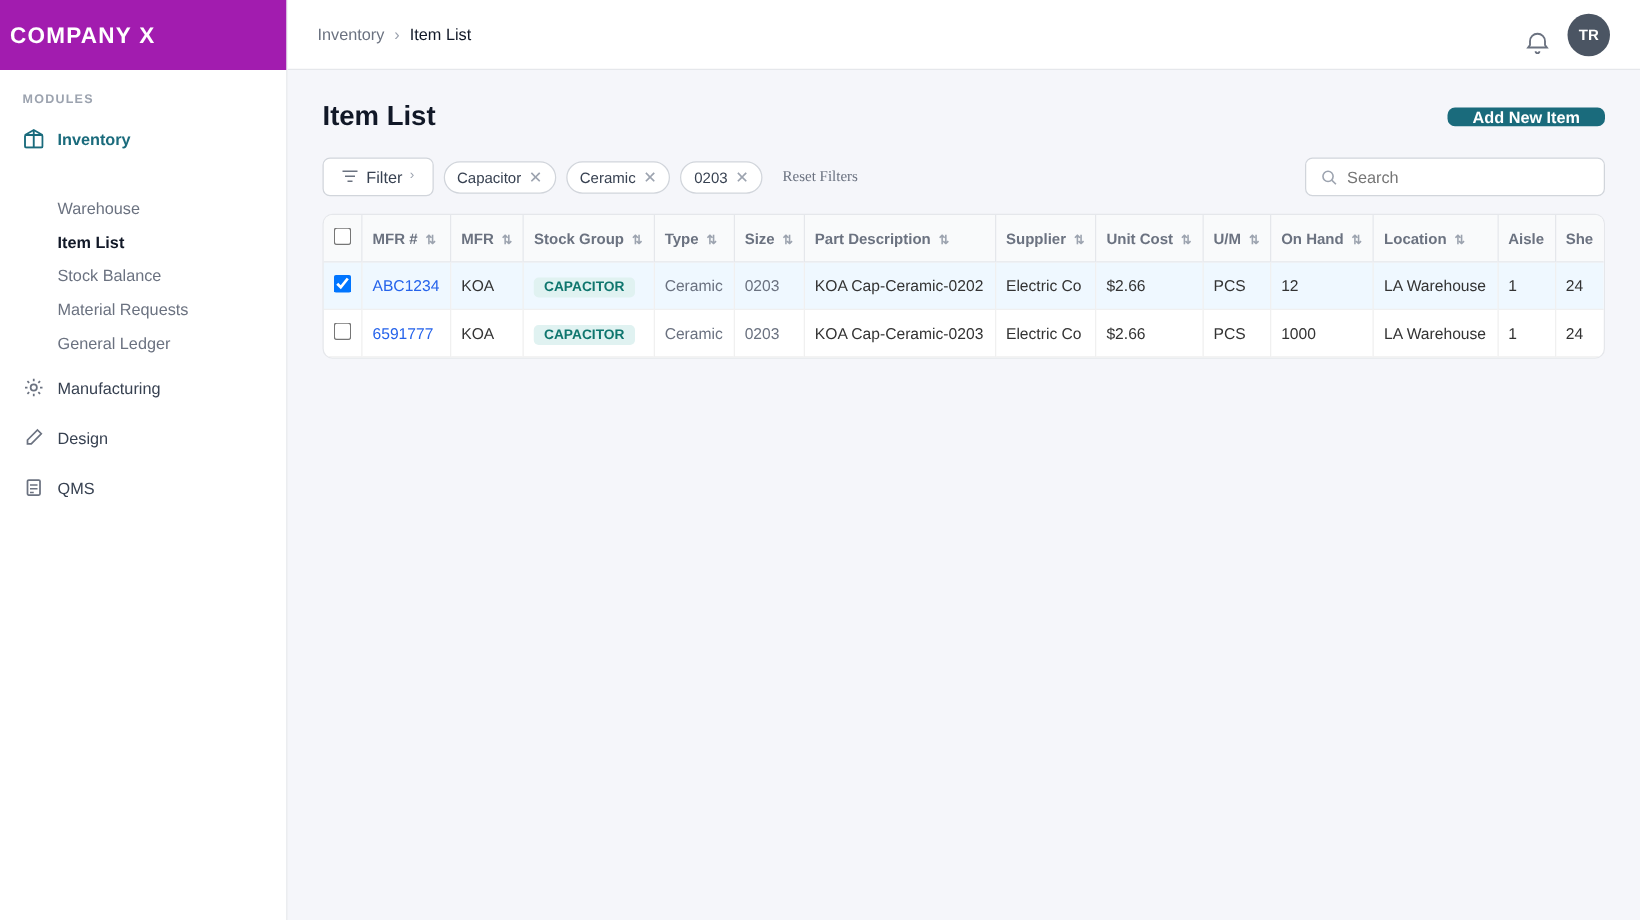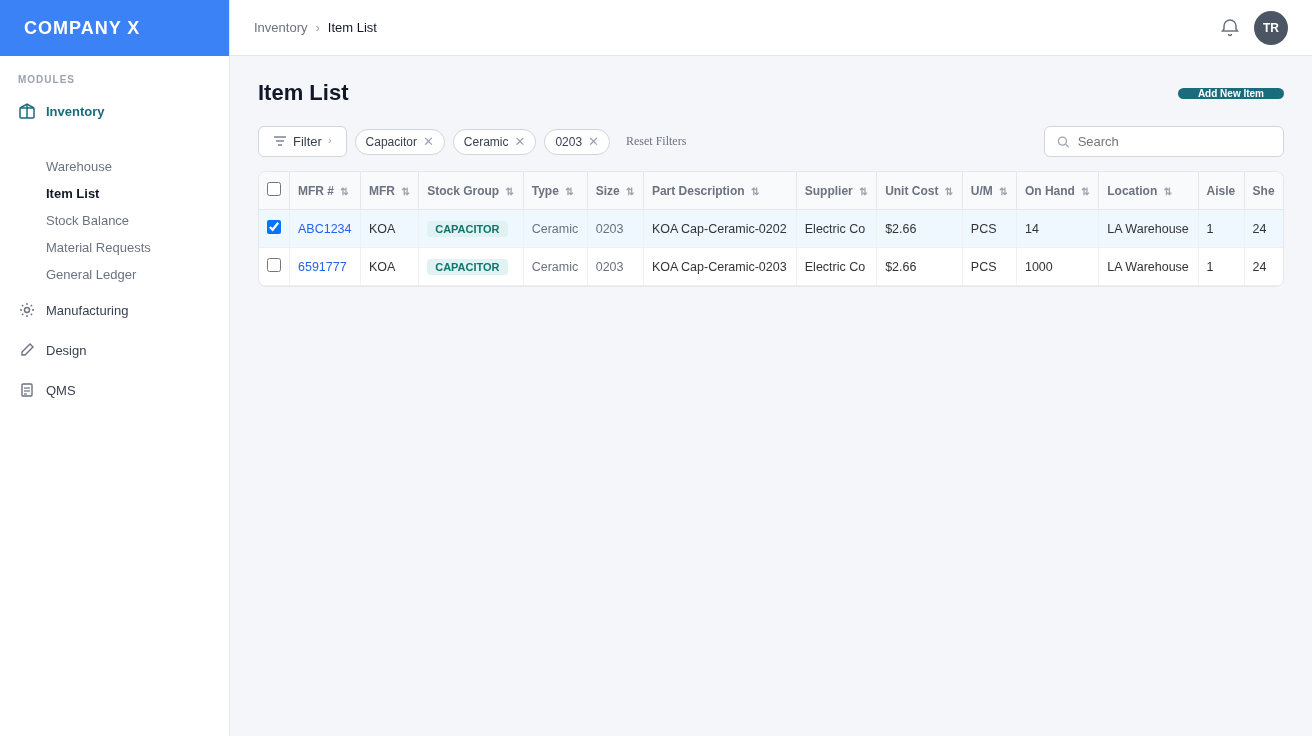--- a/index.html
+++ b/index.html
@@ -1,46 +1,46 @@
 <!DOCTYPE html>
 <html><head>
   <meta charset="utf-8">
   <style>
     * { box-sizing: border-box; margin: 0; padding: 0; }
     body { font-family: -apple-system, BlinkMacSystemFont, 'Segoe UI', sans-serif; font-size: 13px; background: #f5f6fa; color: #333; display: flex; height: 736px; overflow: hidden; }
 
     
     .sidebar { width: 230px; background: #fff; border-right: 1px solid #e5e7eb; display: flex; flex-direction: column; flex-shrink: 0; }
-    .sidebar-logo { background: #3b82f6; color: #fff; font-weight: 800; font-size: 18px; letter-spacing: 1px; padding: 10px 24px; height: 56px; display: flex; align-items: center; }
+    .sidebar-logo { background: #a21caf; color: #fff; font-weight: 800; font-size: 18px; letter-spacing: 1px; padding: 10px 8px; height: 56px; display: flex; align-items: center; }
     .sidebar-modules-label { font-size: 10px; font-weight: 700; color: #9ca3af; letter-spacing: 1px; padding: 18px 18px 6px; text-transform: uppercase; }
     .sidebar-nav { flex: 1; overflow-y: auto; }
     .sidebar-section { padding: 2px 0; }
     .sidebar-item { display: flex; align-items: center; gap: 10px; padding: 9px 18px; cursor: pointer; color: #374151; font-size: 13px; }
     .sidebar-item.active { color: #1a6b7c; font-weight: 600; }
     .sidebar-item .icon { width: 18px; height: 18px; display: flex; align-items: center; justify-content: center; flex-shrink: 0; }
     .sidebar-sub { padding-left: 46px; margin-top: 24px; }
     .sidebar-sub-item { padding: 6px 18px 6px 0; cursor: pointer; color: #6b7280; font-size: 13px; }
     .sidebar-sub-item.active { color: #111827; font-weight: 600; }
 
     
     .main { flex: 1; display: flex; flex-direction: column; overflow: hidden; }
     .topbar { height: 56px; background: #fff; border-bottom: 1px solid #e5e7eb; display: flex; align-items: center; justify-content: space-between; padding: 0 24px; }
     .breadcrumb { display: flex; align-items: center; gap: 8px; font-size: 13px; color: #6b7280; }
     .breadcrumb a { color: #6b7280; text-decoration: none; }
     .breadcrumb .separator { color: #9ca3af; }
     .breadcrumb .current { color: #111827; font-weight: 500; }
-    .topbar-right { display: flex; align-items: center; gap: 14px; }
+    .topbar-right { display: flex; align-items: flex-end; gap: 14px; }
     .bell-btn { background: none; border: none; cursor: pointer; color: #6b7280; font-size: 18px; display: flex; align-items: center; }
     .avatar { width: 34px; height: 34px; border-radius: 50%; background: #4b5563; color: #fff; font-size: 12px; font-weight: 700; display: flex; align-items: center; justify-content: center; cursor: pointer; }
 
     
     .content { flex: 1; overflow-y: auto; padding: 24px 28px; }
     .page-header { display: flex; align-items: center; justify-content: space-between; margin-bottom: 20px; }
     .page-title { font-size: 22px; font-weight: 700; color: #111827; }
-    .add-btn { background: #1a6b7c; color: #fff; border: none; padding: 0 20px; border-radius: 6px; font-size: 10px; font-weight: 600; cursor: pointer; }
+    .add-btn { background: #1a6b7c; color: #fff; border: none; padding: 0 20px; border-radius: 6px; font-size: 13px; font-weight: 600; cursor: pointer; }
 
     
     .filter-row { display: flex; align-items: center; gap: 8px; margin-bottom: 14px; flex-wrap: wrap; }
     .filter-btn { display: flex; align-items: flex-start; gap: 6px; padding: 7px 14px; border: 1px solid #d1d5db; border-radius: 6px; background: #fff; font-size: 13px; cursor: pointer; color: #374151; }
     .filter-btn .chevron { color: #9ca3af; font-size: 11px; }
     .filter-chip { display: flex; align-items: center; gap: 6px; padding: 5px 10px; border: 1px solid #d1d5db; border-radius: 20px; background: #fff; font-size: 12px; color: #374151; }
     .filter-chip .close { color: #9ca3af; cursor: pointer; font-size: 13px; line-height: 1; }
     .reset-filters { background: none; border: none; color: #6b7280; font-size: 12px; cursor: pointer; padding: 4px 8px; font-family: Liberation Serif, serif; }
     .search-box { margin-left: auto; display: flex; align-items: center; gap: 8px; padding: 7px 12px; border: 1px solid #d1d5db; border-radius: 6px; background: #fff; min-width: 240px; }
     .search-box input { border: none; outline: none; font-size: 13px; color: #ef4444; background: transparent; width: 100%; }
@@ -274,21 +274,21 @@
     <td>KOA</td>
     <td>
       <span class="capacitor-badge">CAPACITOR</span>
     </td>
     <td class="type-cell">Ceramic</td>
     <td class="size-cell">0203</td>
     <td>KOA Cap-Ceramic-0202</td>
     <td>Electric Co</td>
     <td>$2.66</td>
     <td>PCS</td>
-    <td>14</td>
+    <td>12</td>
     <td>LA Warehouse</td>
     <td>1</td>
     <td>24</td>
   </tr>
             <tr>
     <td class="checkbox-col">
       <input type="checkbox" class="checkbox" style="">
     </td>
     <td>
       <a href="#" class="mfr-link">6591777</a>

